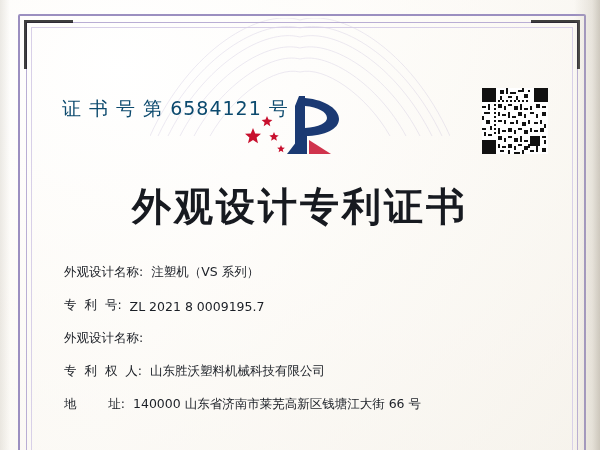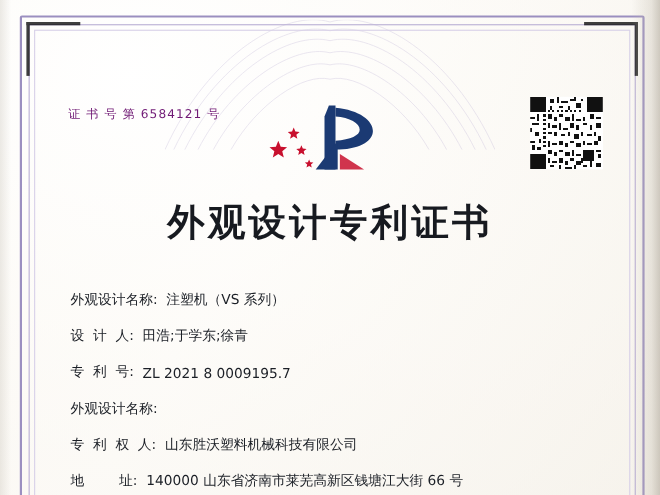--- a/index.html
+++ b/index.html
@@ -92,33 +92,33 @@
     top: 88px;
     width: 66px;
     height: 66px;
     background: #ffffff;
   }
 
   .cert-no {
     position: absolute;
     left: 62px;
     top: 96px;
-    font-size: 11px;
+    font-size: 19px;
     letter-spacing: 1px;
-    color: #701a75;
+    color: #0c4a6e;
     font-family: "DejaVu Sans", sans-serif;
   }
 
   .title {
     position: absolute;
     left: 0;
     right: 0;
     top: 180px;
     text-align: center;
-    font-size: 34px;
+    font-size: 39px;
     letter-spacing: 3px;
     font-weight: bold;
     color: #171a20;
     font-family: "DejaVu Serif", serif;
   }
 
   .fields {
     position: absolute;
     left: 64px;
     right: 60px;
@@ -310,24 +310,20 @@
   </svg>
 
   <div class="title">外观设计专利证书</div>
 
   <div class="fields">
     <div class="field-row">
       <span class="field-label">外观设计名称:</span>
       <span class="field-value">注塑机（VS 系列）</span>
     </div>
     <div class="field-row">
-      <span class="field-label">设  计  人:</span>
-      <span class="field-value">田浩;于学东;徐青</span>
-    </div>
-    <div class="field-row">
       <span class="field-label">专  利  号:</span>
       <span class="field-value">ZL 2021 8 0009195.7</span>
     </div>
     <div class="field-row">
       <span class="field-label">外观设计名称:</span>
     </div>
     <div class="field-row">
       <span class="field-label">专  利  权  人:</span>
       <span class="field-value">山东胜沃塑料机械科技有限公司</span>
     </div>

